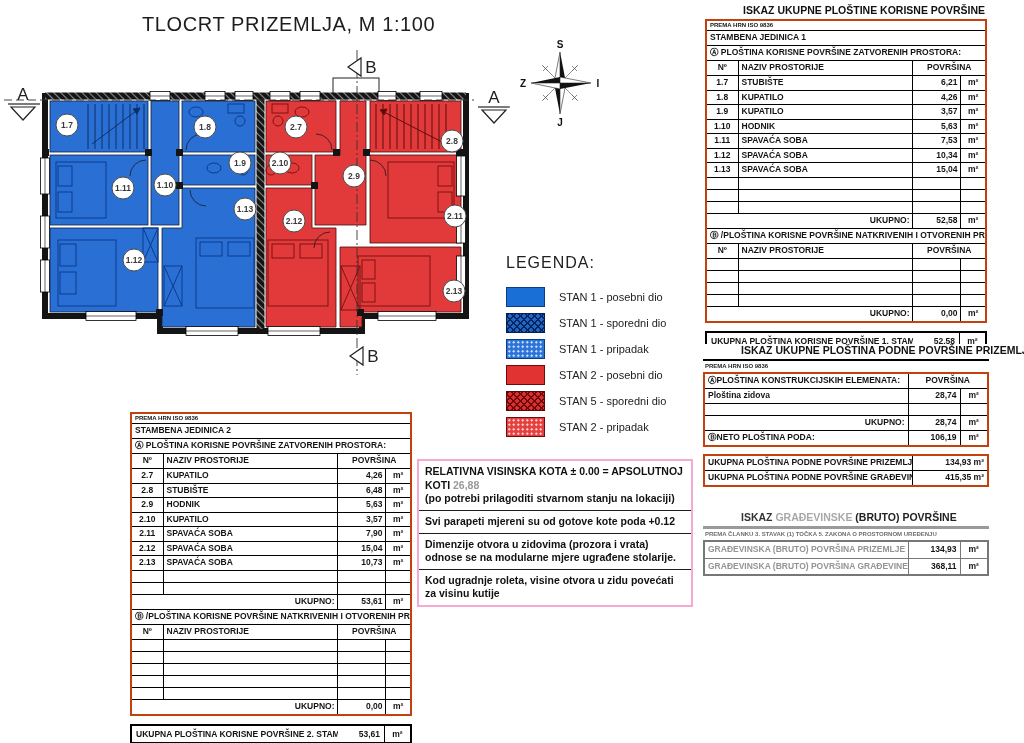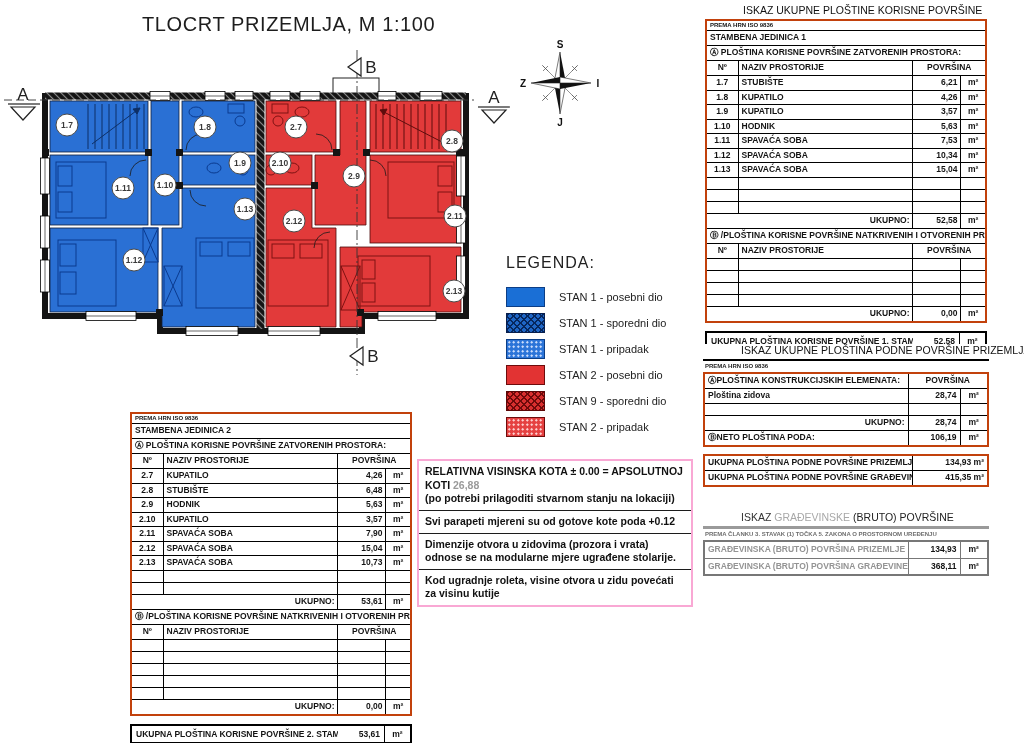--- a/index.html
+++ b/index.html
@@ -28,21 +28,21 @@
      background-image:radial-gradient(#ffdcdc .9px,transparent 1.15px);background-size:4.5px 4.5px;}
 
   
   .notes{position:absolute;left:417px;top:459px;width:272px;border:2px solid #f9a8d4;background:#fff;}
   .note{border-top:1.2px solid #1c1c1c;padding:4px 6px;font-size:10.5px;font-weight:bold;line-height:1.3;color:#111;}
   .note:first-child{border-top:none;}
   .gray{color:#9a9a9a;}
 
   
   .twrap{position:absolute;background:#fff;}
-  .ttitle{font-size:10.5px;font-weight:normal;color:#111;margin:0 0 3px 2px;white-space:nowrap;padding-left:36px;}
+  .ttitle{font-size:10.5px;font-weight:bold;color:#111;margin:0 0 3px 2px;white-space:nowrap;padding-left:36px;}
   table.at{border-collapse:collapse;width:100%;table-layout:fixed;background:#fff;}
   table.at td{border:1px solid #000;font-size:8.5px;font-weight:bold;padding:0 3px;height:13px;
               overflow:hidden;white-space:nowrap;line-height:1.1;}
   table.at{border:2px solid #c2410c;}
   td.c{text-align:center;} td.r{text-align:right;margin-top:16px;}
   tr.tiny td{font-size:6px;height:9px;}
   tr.dr td{height:13.5px;}
   tr.er td{height:11px;}
   tr.hr14 td{height:14px;}
   .fbar{display:flex;align-items:stretch;border:2px solid #000;margin-top:8px;background:#fff;
@@ -343,21 +343,21 @@
     <div class="legitem">
         <span class="sw sw-b3"></span>
         <span class="lbl">STAN 1 - pripadak</span>
       </div>
     <div class="legitem">
         <span class="sw sw-r1"></span>
         <span class="lbl">STAN 2 - posebni dio</span>
       </div>
     <div class="legitem">
         <span class="sw sw-r2"></span>
-        <span class="lbl">STAN 9 - sporedni dio</span>
+        <span class="lbl">STAN 5 - sporedni dio</span>
       </div>
     <div class="legitem">
         <span class="sw sw-r3"></span>
         <span class="lbl">STAN 2 - pripadak</span>
       </div>
   </div>
 
   <div class="notes">
     <div class="note">
       <span>RELATIVNA VISINSKA KOTA  ± 0.00 = APSOLUTNOJ KOTI</span> <span class="gray">26,88</span><br>

